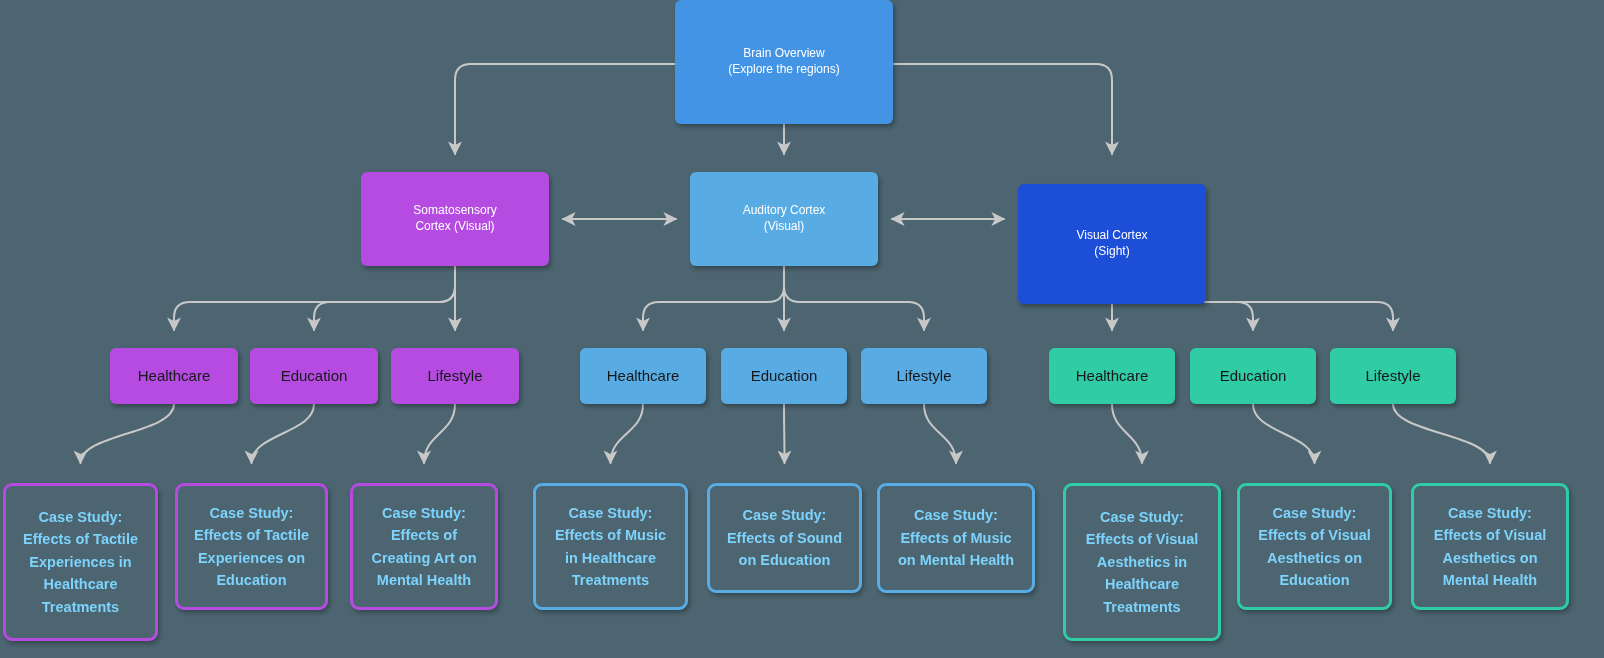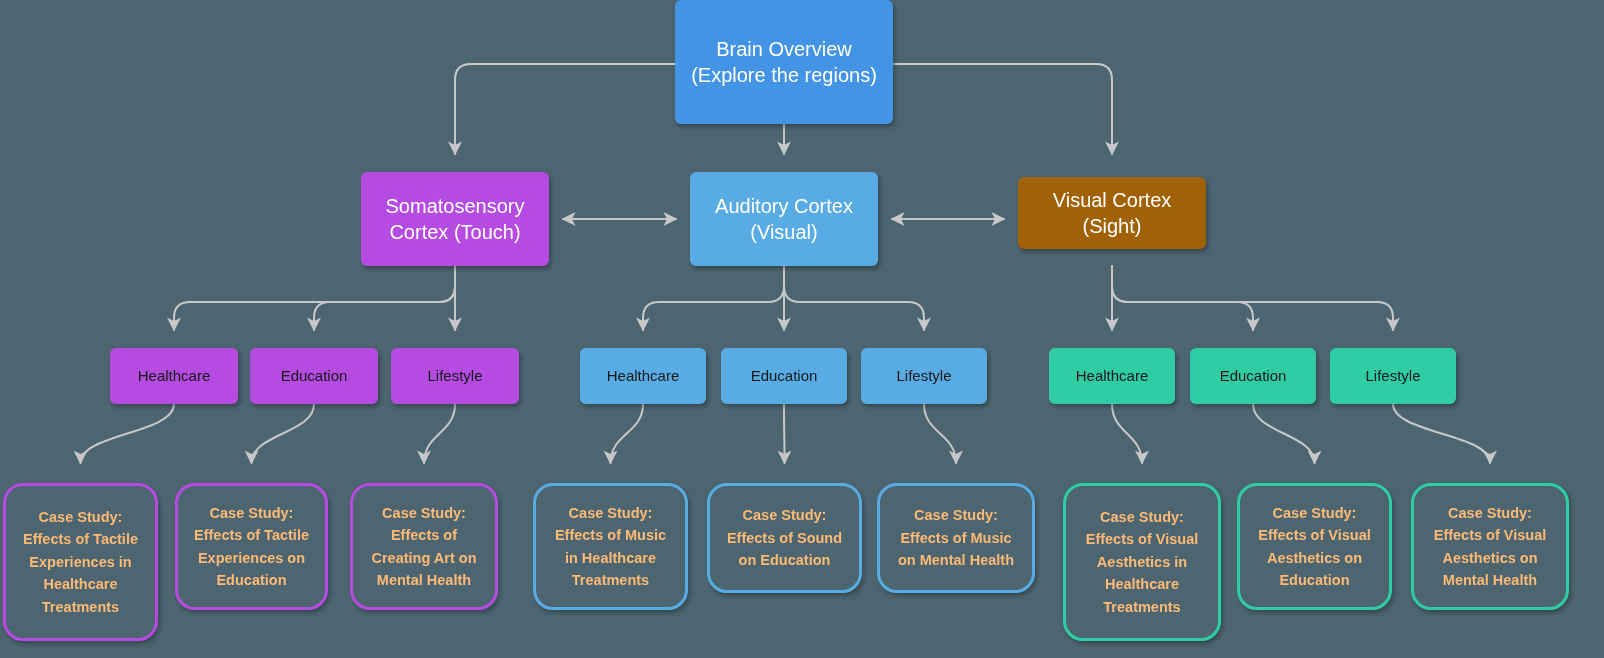--- a/index.html
+++ b/index.html
@@ -31,38 +31,38 @@
     justify-content: center;
     text-align: center;
     border-radius: 6px;
     line-height: 1.32;
     white-space: pre-line;
     z-index: 2;
   }
   
   .node-filled {
     color: #ffffff;
-    font-size: 20px;
+    font-size: 12px;
     font-weight: 400;
     box-shadow: 2px 3px 4px rgba(0,0,0,0.30);
   }
   
   .node-cat {
     color: #17181a;
     font-size: 15px;
     font-weight: 400;
     box-shadow: 2px 3px 4px rgba(0,0,0,0.30);
   }
   
   .node-leaf {
     background: transparent;
     border-width: 3px;
     border-style: solid;
-    border-radius: 20px;
-    color: #fdba74;
+    border-radius: 9px;
+    color: #7dd3fc;
     font-size: 14.5px;
     font-weight: bold;
     line-height: 1.55;
     box-shadow: 2px 3px 4px rgba(0,0,0,0.28);
   }
 </style>
 </head>
 <body>
 
 <div id="canvas">
@@ -93,21 +93,21 @@
       <path d="M 1253 404 C 1253 433.5 1314.5 433.5 1314.5 463" fill="none" stroke="#c8c8c8" stroke-width="2" stroke-linecap="round" marker-end="url(#ah)"></path>
       <path d="M 1112 266 L 1112 286 Q 1112 302 1128 302 L 1377 302 Q 1393 302 1393 318 L 1393 330" fill="none" stroke="#c8c8c8" stroke-width="2" stroke-linecap="round" marker-end="url(#ah)"></path>
       <path d="M 1393 404 C 1393 433.5 1490 433.5 1490 463" fill="none" stroke="#c8c8c8" stroke-width="2" stroke-linecap="round" marker-end="url(#ah)"></path>
       <path d="M 563 219 L 676 219" fill="none" stroke="#c8c8c8" stroke-width="2" stroke-linecap="round" marker-end="url(#ah)" marker-start="url(#ah)"></path>
       <path d="M 892 219 L 1004 219" fill="none" stroke="#c8c8c8" stroke-width="2" stroke-linecap="round" marker-end="url(#ah)" marker-start="url(#ah)"></path>
     </svg>
   <div id="nodes">
       <div class="node node-filled" style="left: 675px; top: 0px; width: 218px; height: 124px; background: rgb(67, 148, 229);"><span>Brain Overview
 (Explore the regions)</span></div>
       <div class="node node-filled" style="left: 361px; top: 172px; width: 188px; height: 94px; background: rgb(181, 75, 224);"><span>Somatosensory
-Cortex (Touch)</span></div>
+Cortex (Visual)</span></div>
       <div class="node node-cat" style="left: 110px; top: 348px; width: 128px; height: 56px; background: rgb(181, 75, 224);"><span>Healthcare</span></div>
       <div class="node node-leaf" style="left: 3px; top: 483px; width: 155px; height: 158px; border-color: rgb(181, 75, 224);"><span>Case Study:
 Effects of Tactile
 Experiences in
 Healthcare
 Treatments</span></div>
       <div class="node node-cat" style="left: 250px; top: 348px; width: 128px; height: 56px; background: rgb(181, 75, 224);"><span>Education</span></div>
       <div class="node node-leaf" style="left: 175px; top: 483px; width: 153px; height: 127px; border-color: rgb(181, 75, 224);"><span>Case Study:
 Effects of Tactile
 Experiences on
@@ -125,21 +125,21 @@
 in Healthcare
 Treatments</span></div>
       <div class="node node-cat" style="left: 721px; top: 348px; width: 126px; height: 56px; background: rgb(88, 172, 227);"><span>Education</span></div>
       <div class="node node-leaf" style="left: 707px; top: 483px; width: 155px; height: 110px; border-color: rgb(88, 172, 227);"><span>Case Study:
 Effects of Sound
 on Education</span></div>
       <div class="node node-cat" style="left: 861px; top: 348px; width: 126px; height: 56px; background: rgb(88, 172, 227);"><span>Lifestyle</span></div>
       <div class="node node-leaf" style="left: 877px; top: 483px; width: 158px; height: 110px; border-color: rgb(88, 172, 227);"><span>Case Study:
 Effects of Music
 on Mental Health</span></div>
-      <div class="node node-filled" style="left: 1018px; top: 177px; width: 188px; height: 72px; background: #a16207;"><span>Visual Cortex
+      <div class="node node-filled" style="left: 1018px; top: 184px; width: 188px; height: 120px; background: #1d4ed8;"><span>Visual Cortex
 (Sight)</span></div>
       <div class="node node-cat" style="left: 1049px; top: 348px; width: 126px; height: 56px; background: rgb(47, 204, 165);"><span>Healthcare</span></div>
       <div class="node node-leaf" style="left: 1063px; top: 483px; width: 158px; height: 158px; border-color: rgb(47, 204, 165);"><span>Case Study:
 Effects of Visual
 Aesthetics in
 Healthcare
 Treatments</span></div>
       <div class="node node-cat" style="left: 1190px; top: 348px; width: 126px; height: 56px; background: rgb(47, 204, 165);"><span>Education</span></div>
       <div class="node node-leaf" style="left: 1237px; top: 483px; width: 155px; height: 127px; border-color: rgb(47, 204, 165);"><span>Case Study:
 Effects of Visual

